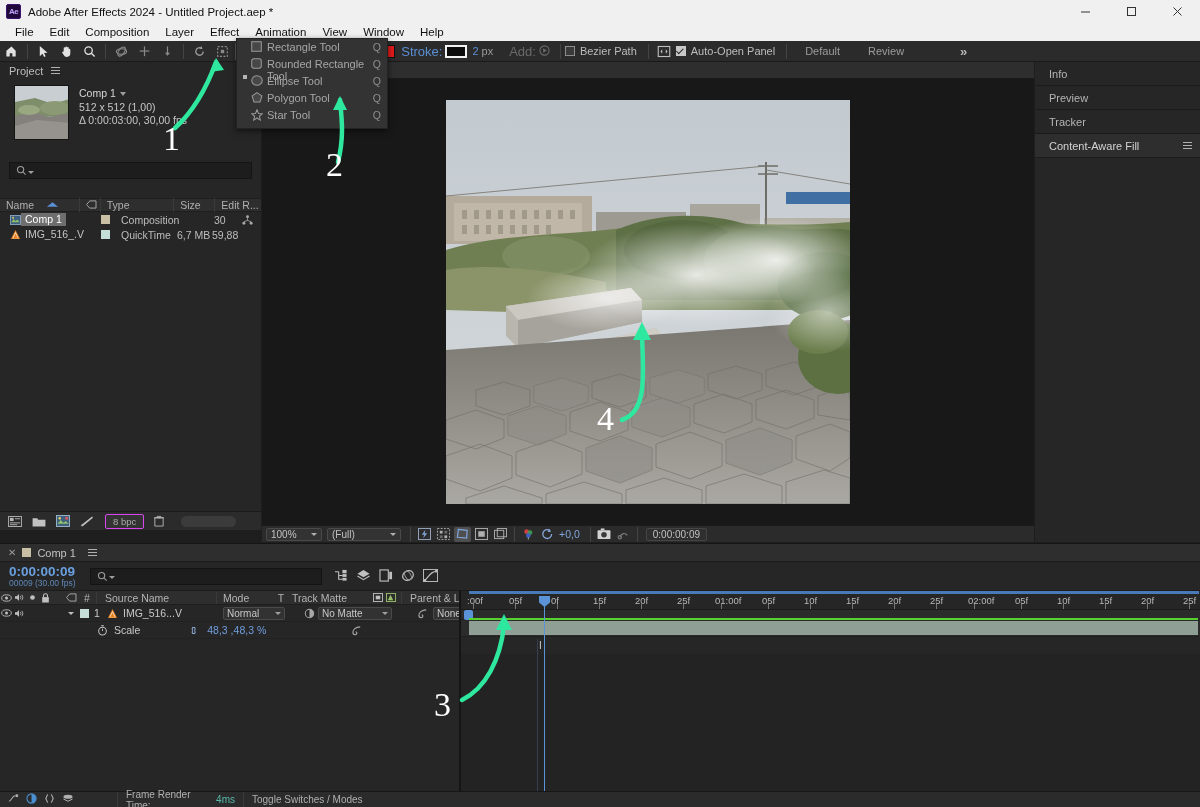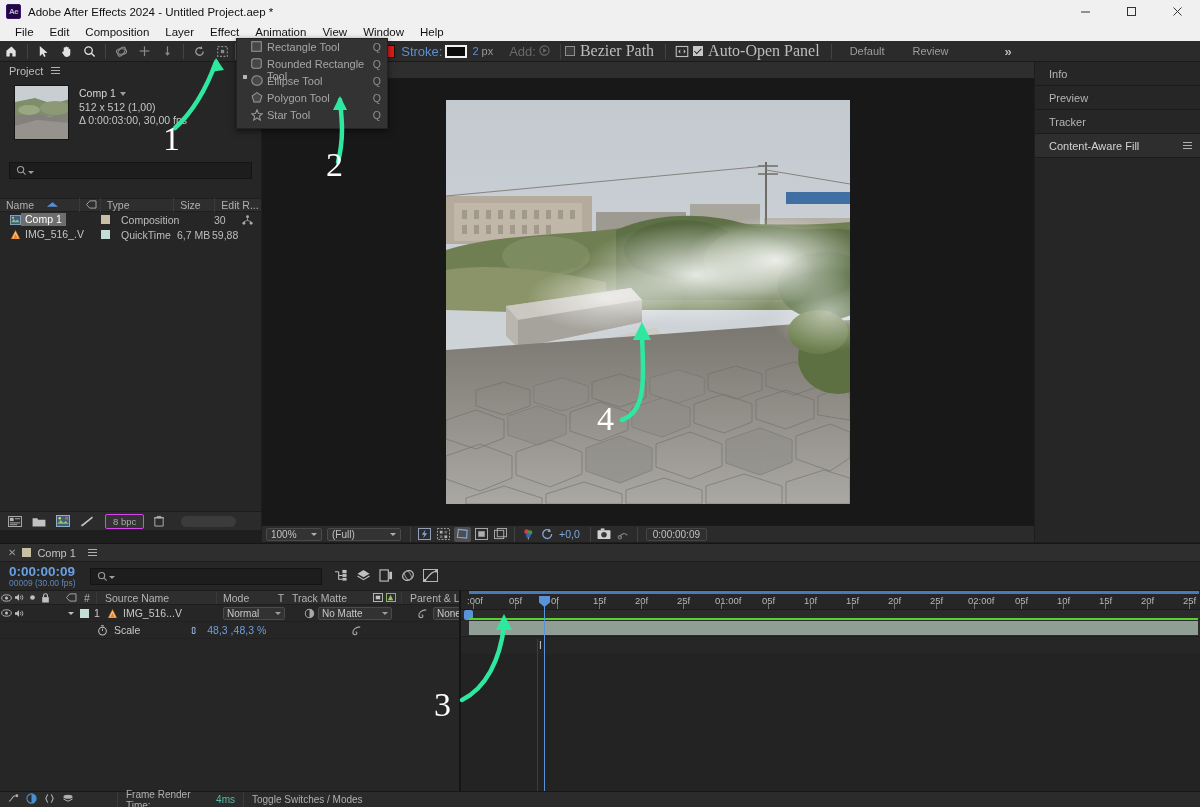--- a/index.html
+++ b/index.html
@@ -42,21 +42,21 @@
   .opt-label.gray{color:#6a6a6a;}
   .swatch-fill{width:22px;height:13px;background:#e01b1b;border:1px solid #111;}
   .swatch-stroke{width:22px;height:13px;background:#0b0b0b;border:2px solid #f2f2f2;}
   .opt-val{color:#5b8fd4;font-size:11px;margin-left:5px;}
   .opt-unit{color:#9a9a9a;font-size:11px;margin-left:3px;}
   .chk{width:10px;height:10px;border:1px solid #8d8d8d;background:#3a3a3a;
     display:inline-flex;align-items:center;justify-content:center;margin-right:5px;}
   .chk.on{background:#c8c8c8;border-color:#c8c8c8;}
   .chk.on:after{content:"";width:6px;height:3px;border-left:1.6px solid #262626;
     border-bottom:1.6px solid #262626;transform:rotate(-45deg) translate(0px,-1px);}
-  .opt-text{color:#bdbdbd;font-size:16px;font-family:Liberation Serif, serif;}
+  .opt-text{color:#bdbdbd;font-size:11px;}
   .ws-name{color:#9d9d9d;font-size:11px;padding:0 14px;}
   .ws-more{color:#b9b9b9;font-size:13px;margin-left:6px;font-weight:bold;}
 
   
   .dropdown{position:absolute;left:236px;top:38px;width:152px;background:#333333;
     border:1px solid #232323;z-index:60;box-shadow:0 2px 6px rgba(0,0,0,.55);padding:2px 0;}
   .dd-item{height:17px;display:flex;align-items:flex-start;padding:0 6px 0 4px;color:#a6a6a6;font-size:11px;}
   .dd-bullet{width:7px;display:flex;align-items:center;justify-content:center;}
   .dd-bullet i{width:4px;height:4px;background:#b4b4b4;display:none;}
   .dd-item.sel .dd-bullet i{display:block;}

